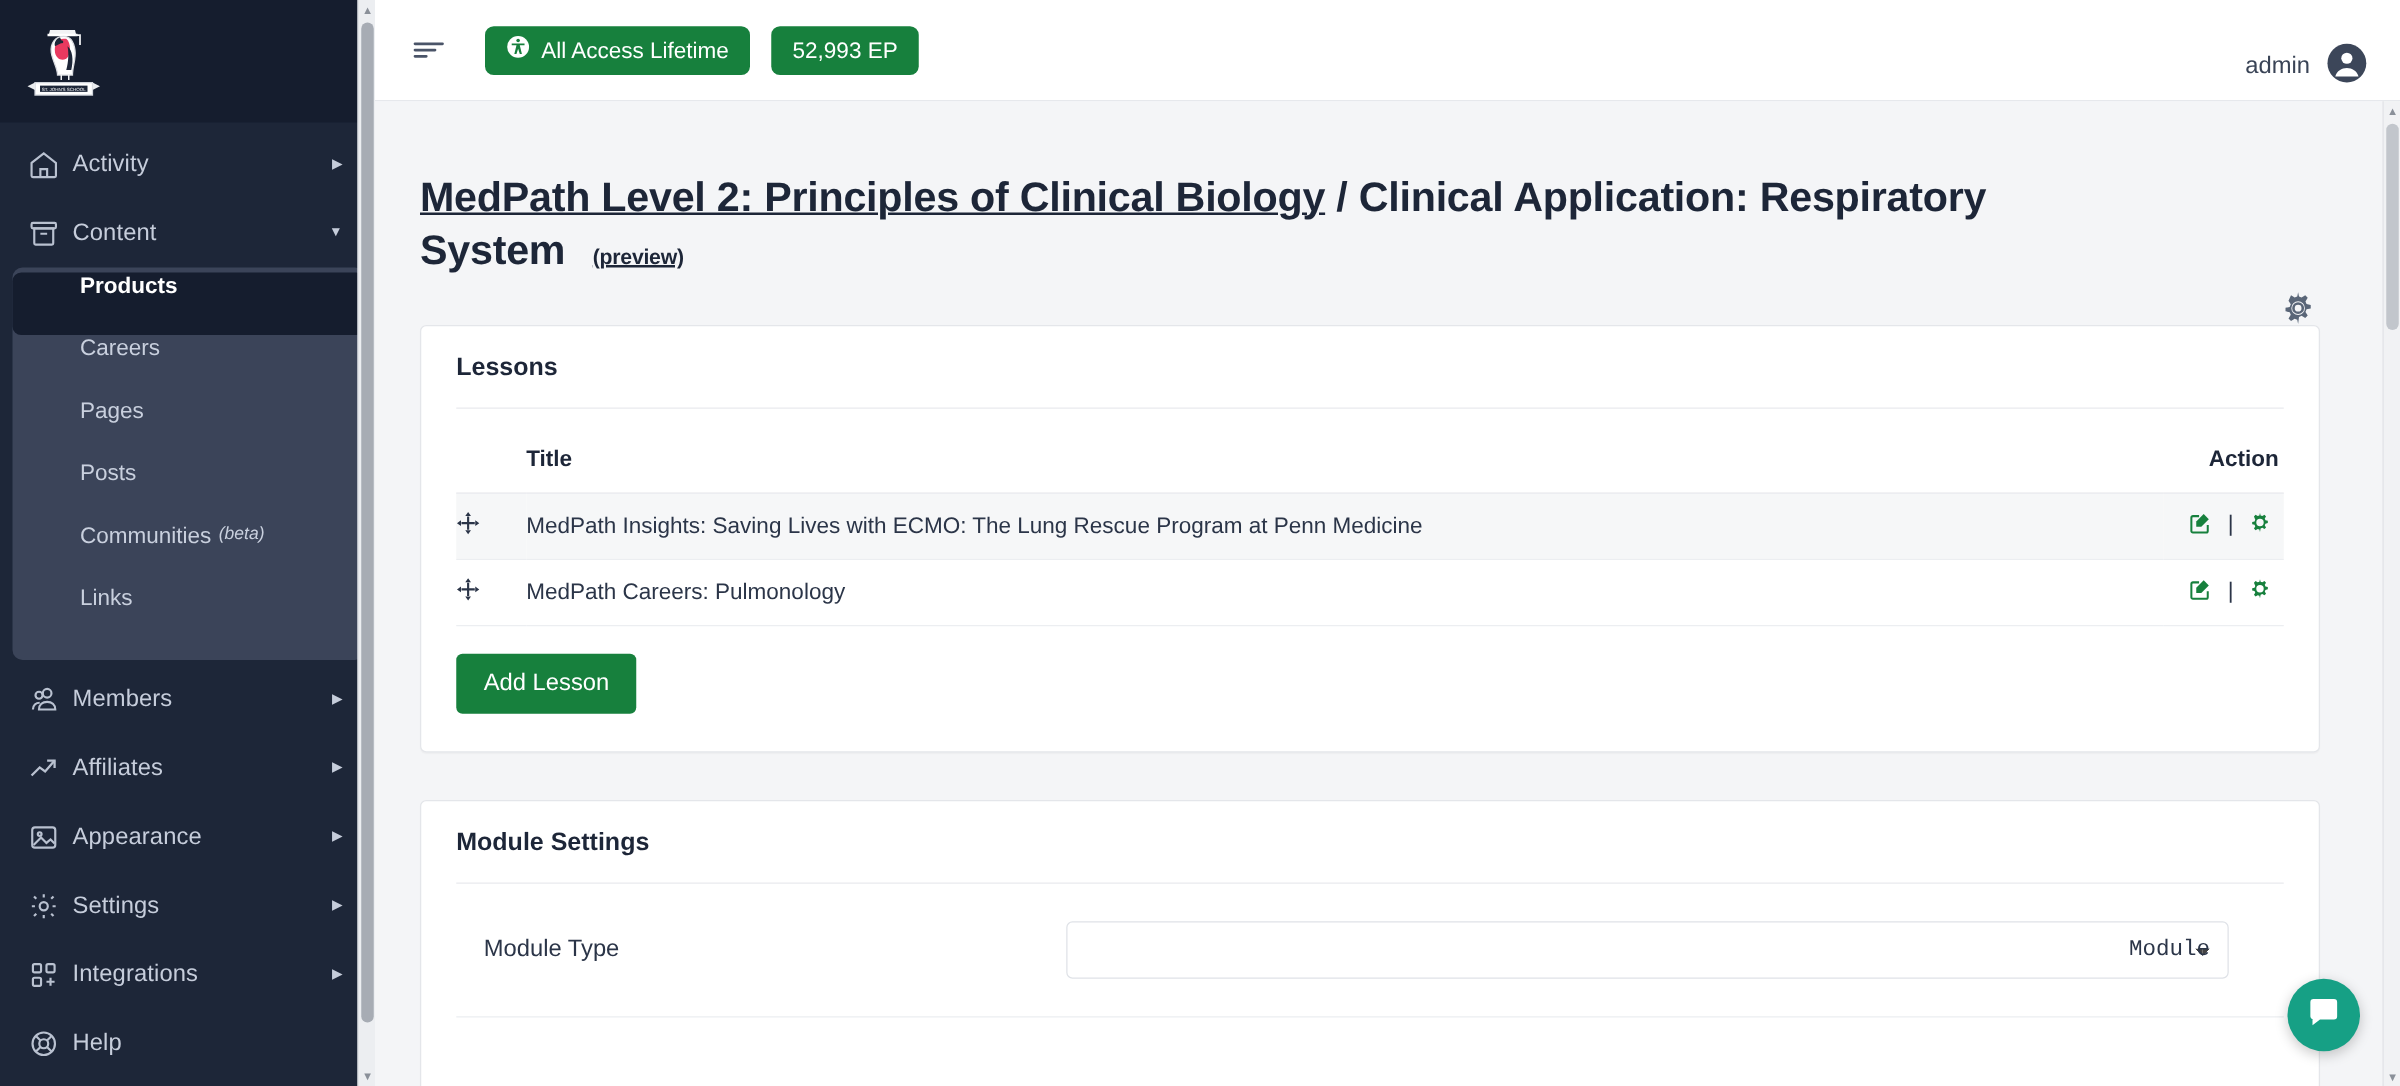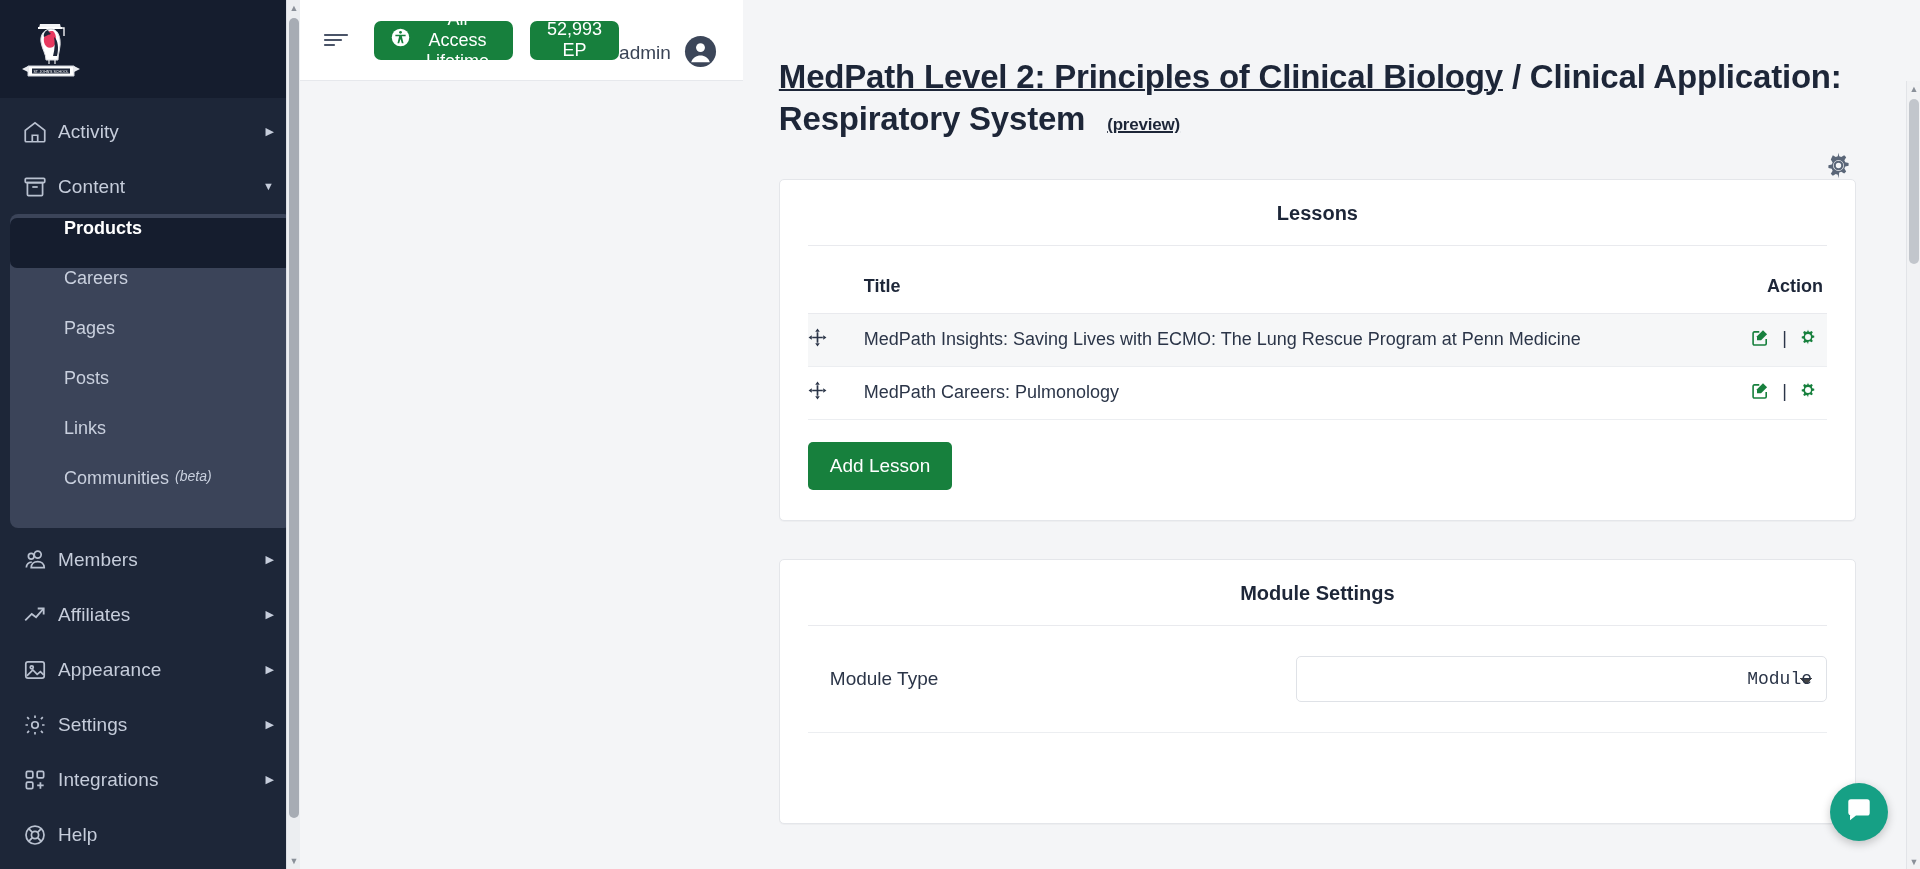--- a/index.html
+++ b/index.html
@@ -50,21 +50,21 @@
     align-items:center; justify-content:center; color:#8a9099; font-size:9px;
   }
   .sb-scroll .arrow-up { top:0; }
   .sb-scroll .arrow-dn { bottom:0; }
   .sb-scroll .thumb {
     position:absolute; left:2px; top:18px; width:10px; height:800px;
     background:#a7acb4; border-radius:5px;
   }
 
   
-  .main { flex:1; display:flex; position:relative; min-width:0; }
+  .main { flex:1; display:flex; flex-direction:column; position:relative; min-width:0; }
   .topbar {
     height:81px; background:#ffffff; border-bottom:1px solid #e6e8ec;
     display:flex; align-items:center; padding:0 26px 0 22px; flex:0 0 81px;
   }
   .hamburger { width:42px; height:42px; display:flex; align-items:center; justify-content:center;
                cursor:pointer; margin-right:24px; }
   .pill {
     display:inline-flex; align-items:center; gap:9px; height:39px;
     background:#17803d; color:#ffffff; border-radius:7px;
     padding:0 17px; font-size:18px; cursor:pointer; border:none;
@@ -91,21 +91,21 @@
     margin-left:22px; white-space:nowrap;
   }
   .title-gear {
     position:absolute; right:66px; top:150px; cursor:pointer;
   }
 
   .card {
     background:#ffffff; border:1px solid #e4e6ea; border-radius:5px;
     margin-top:38px; box-shadow:0 1px 1px rgba(20,25,40,.03);
   }
-  .card-head { padding:22px 28px 20px; font-size:20px; font-weight:bold; color:#1d2638;text-align:center; }
+  .card-head { padding:22px 28px 20px; font-size:20px; font-weight:bold; color:#1d2638; }
   .card-sep { height:1px; background:#e9eaee; margin:0 28px; }
   .card-body { padding:14px 28px 30px; }
 
   table.lessons { width:100%; border-collapse:collapse; }
   table.lessons th {
     text-align:left; font-size:18px; font-weight:bold; color:#1d2638;
     padding:16px 10px 16px 0; border-bottom:1px solid #e9eaee;
   }
   table.lessons th.action-col { text-align:right; padding-right:4px; }
   table.lessons td {
@@ -225,25 +225,25 @@
         <div class="sub-item">
           <span>Careers</span>
         </div>
         <div class="sub-item">
           <span>Pages</span>
         </div>
         <div class="sub-item">
           <span>Posts</span>
         </div>
         <div class="sub-item">
-          <span>Links</span>
-        </div>
-        <div class="sub-item">
           <span>Communities</span>
           <span class="beta">(beta)</span>
+        </div>
+        <div class="sub-item">
+          <span>Links</span>
         </div>
       </div>
 
       <div class="nav-item">
         <span class="ico">
           <svg width="26" height="26" viewBox="0 0 24 24" fill="none" stroke="#b9c1d0" stroke-width="1.6">
             <circle cx="14.5" cy="7" r="3.2"></circle>
             <circle cx="8.5" cy="8.5" r="2.6"></circle>
             <path d="M4 19c0-3.2 2.2-5 5-5"></path>
             <path d="M8.5 19c0-3.6 2.6-5.6 6-5.6s6 2 6 5.6Z"></path>

